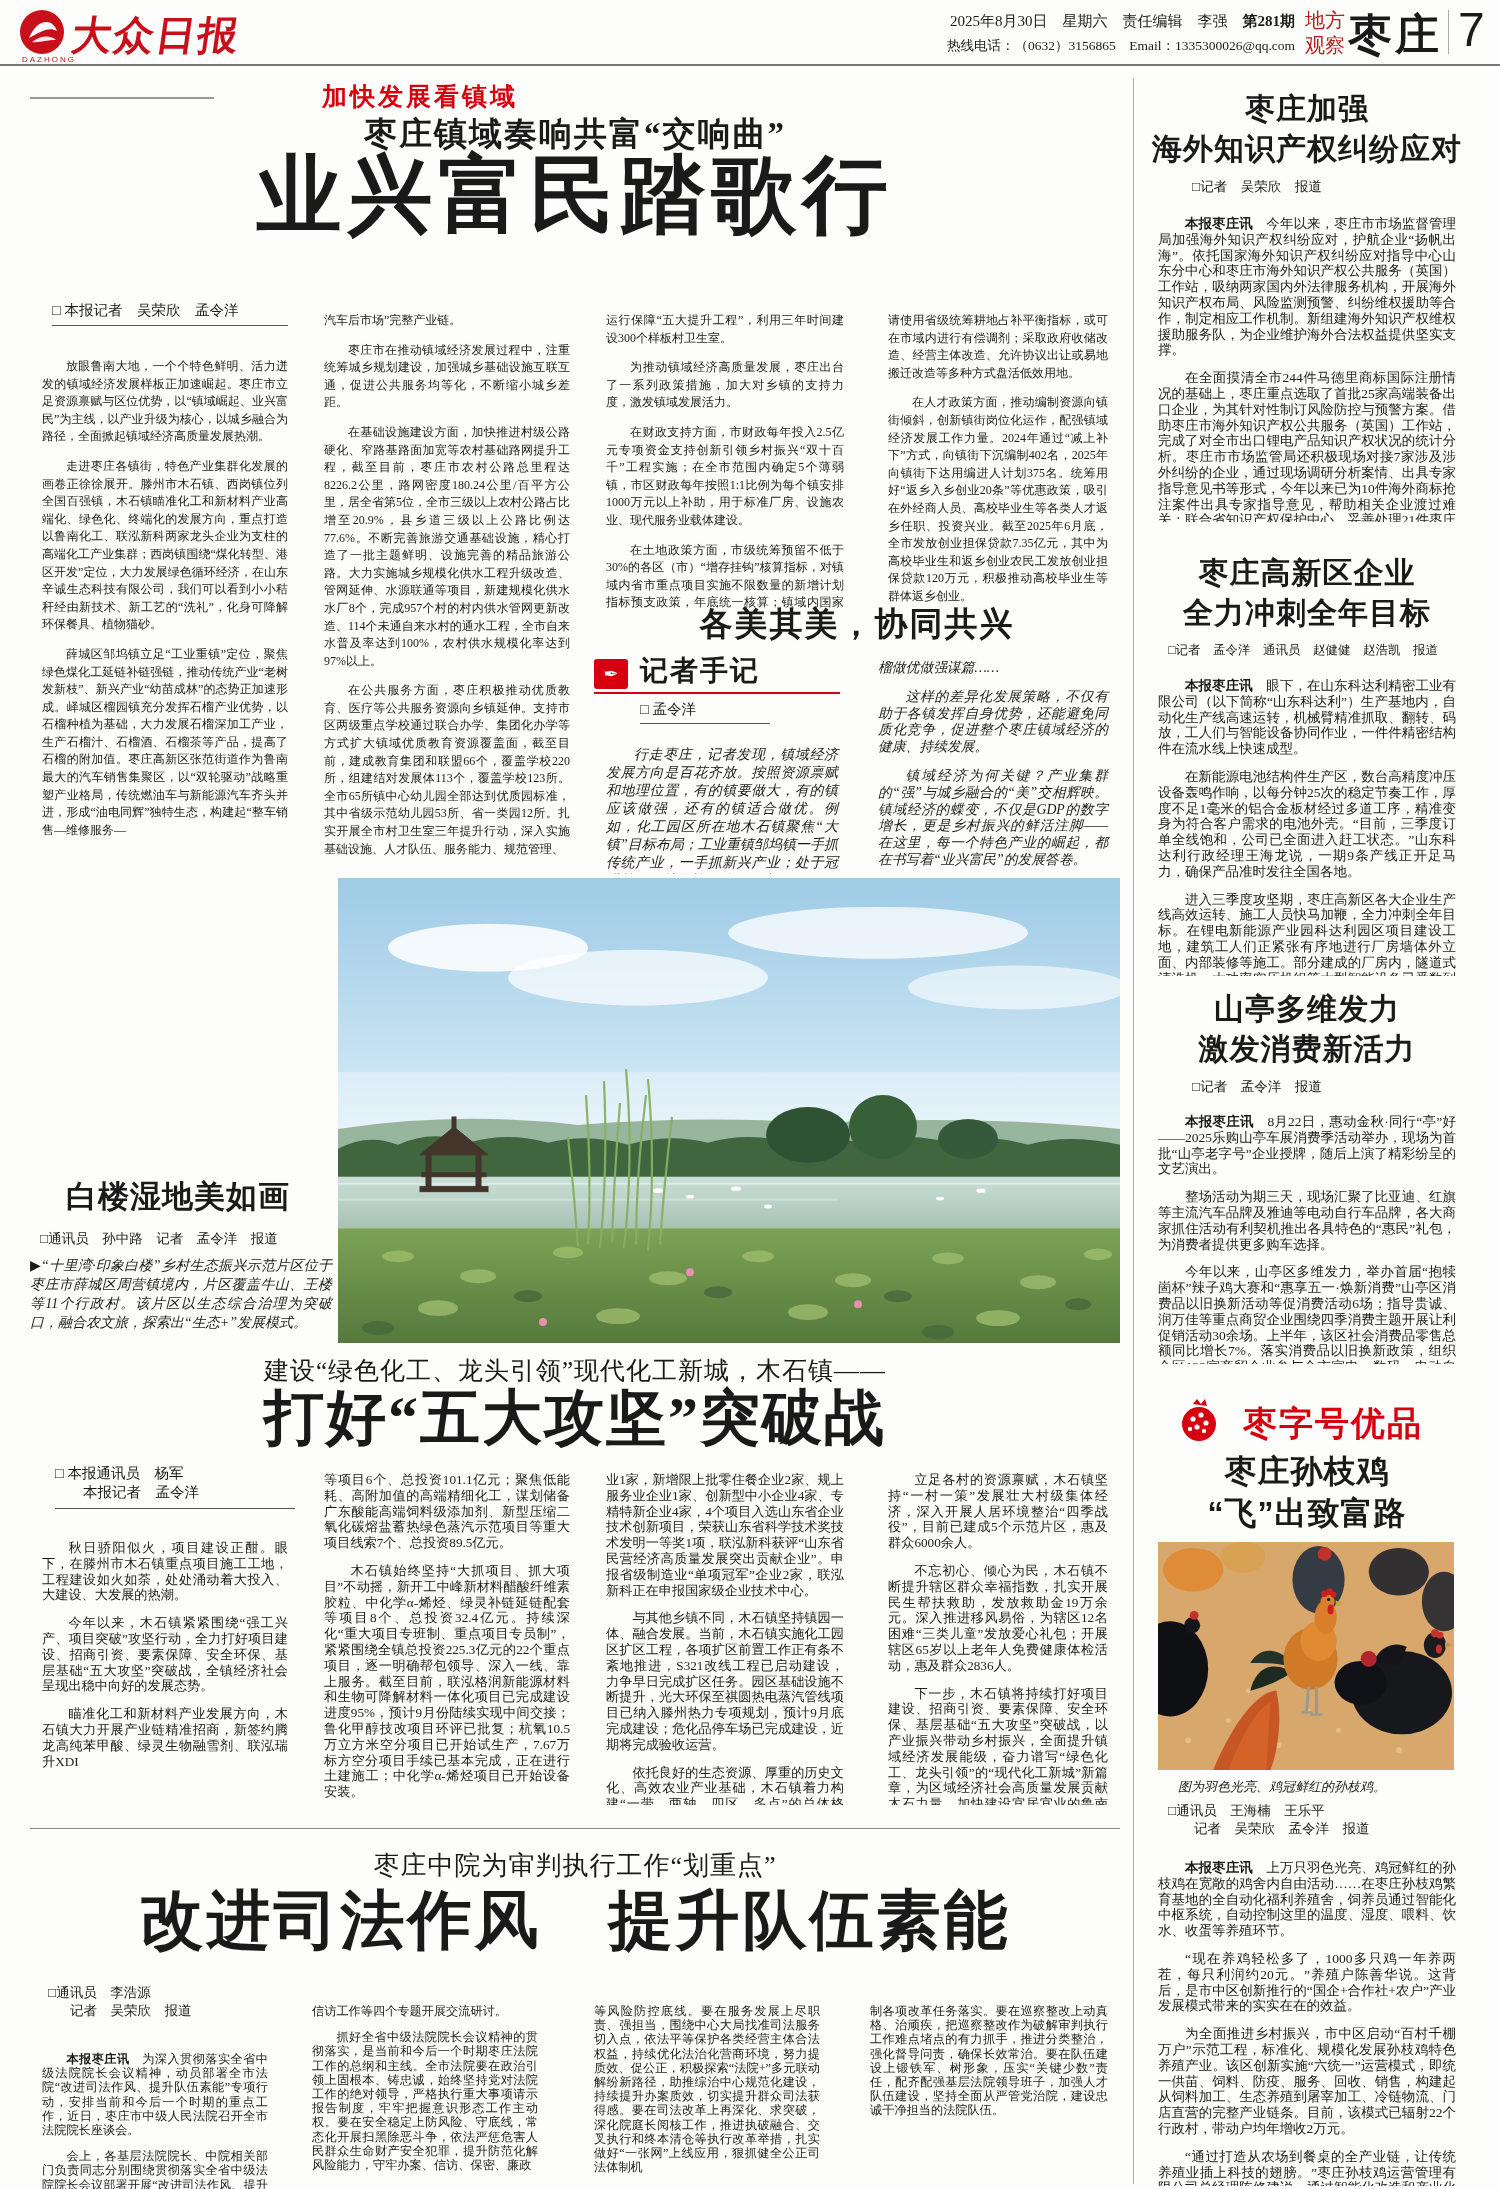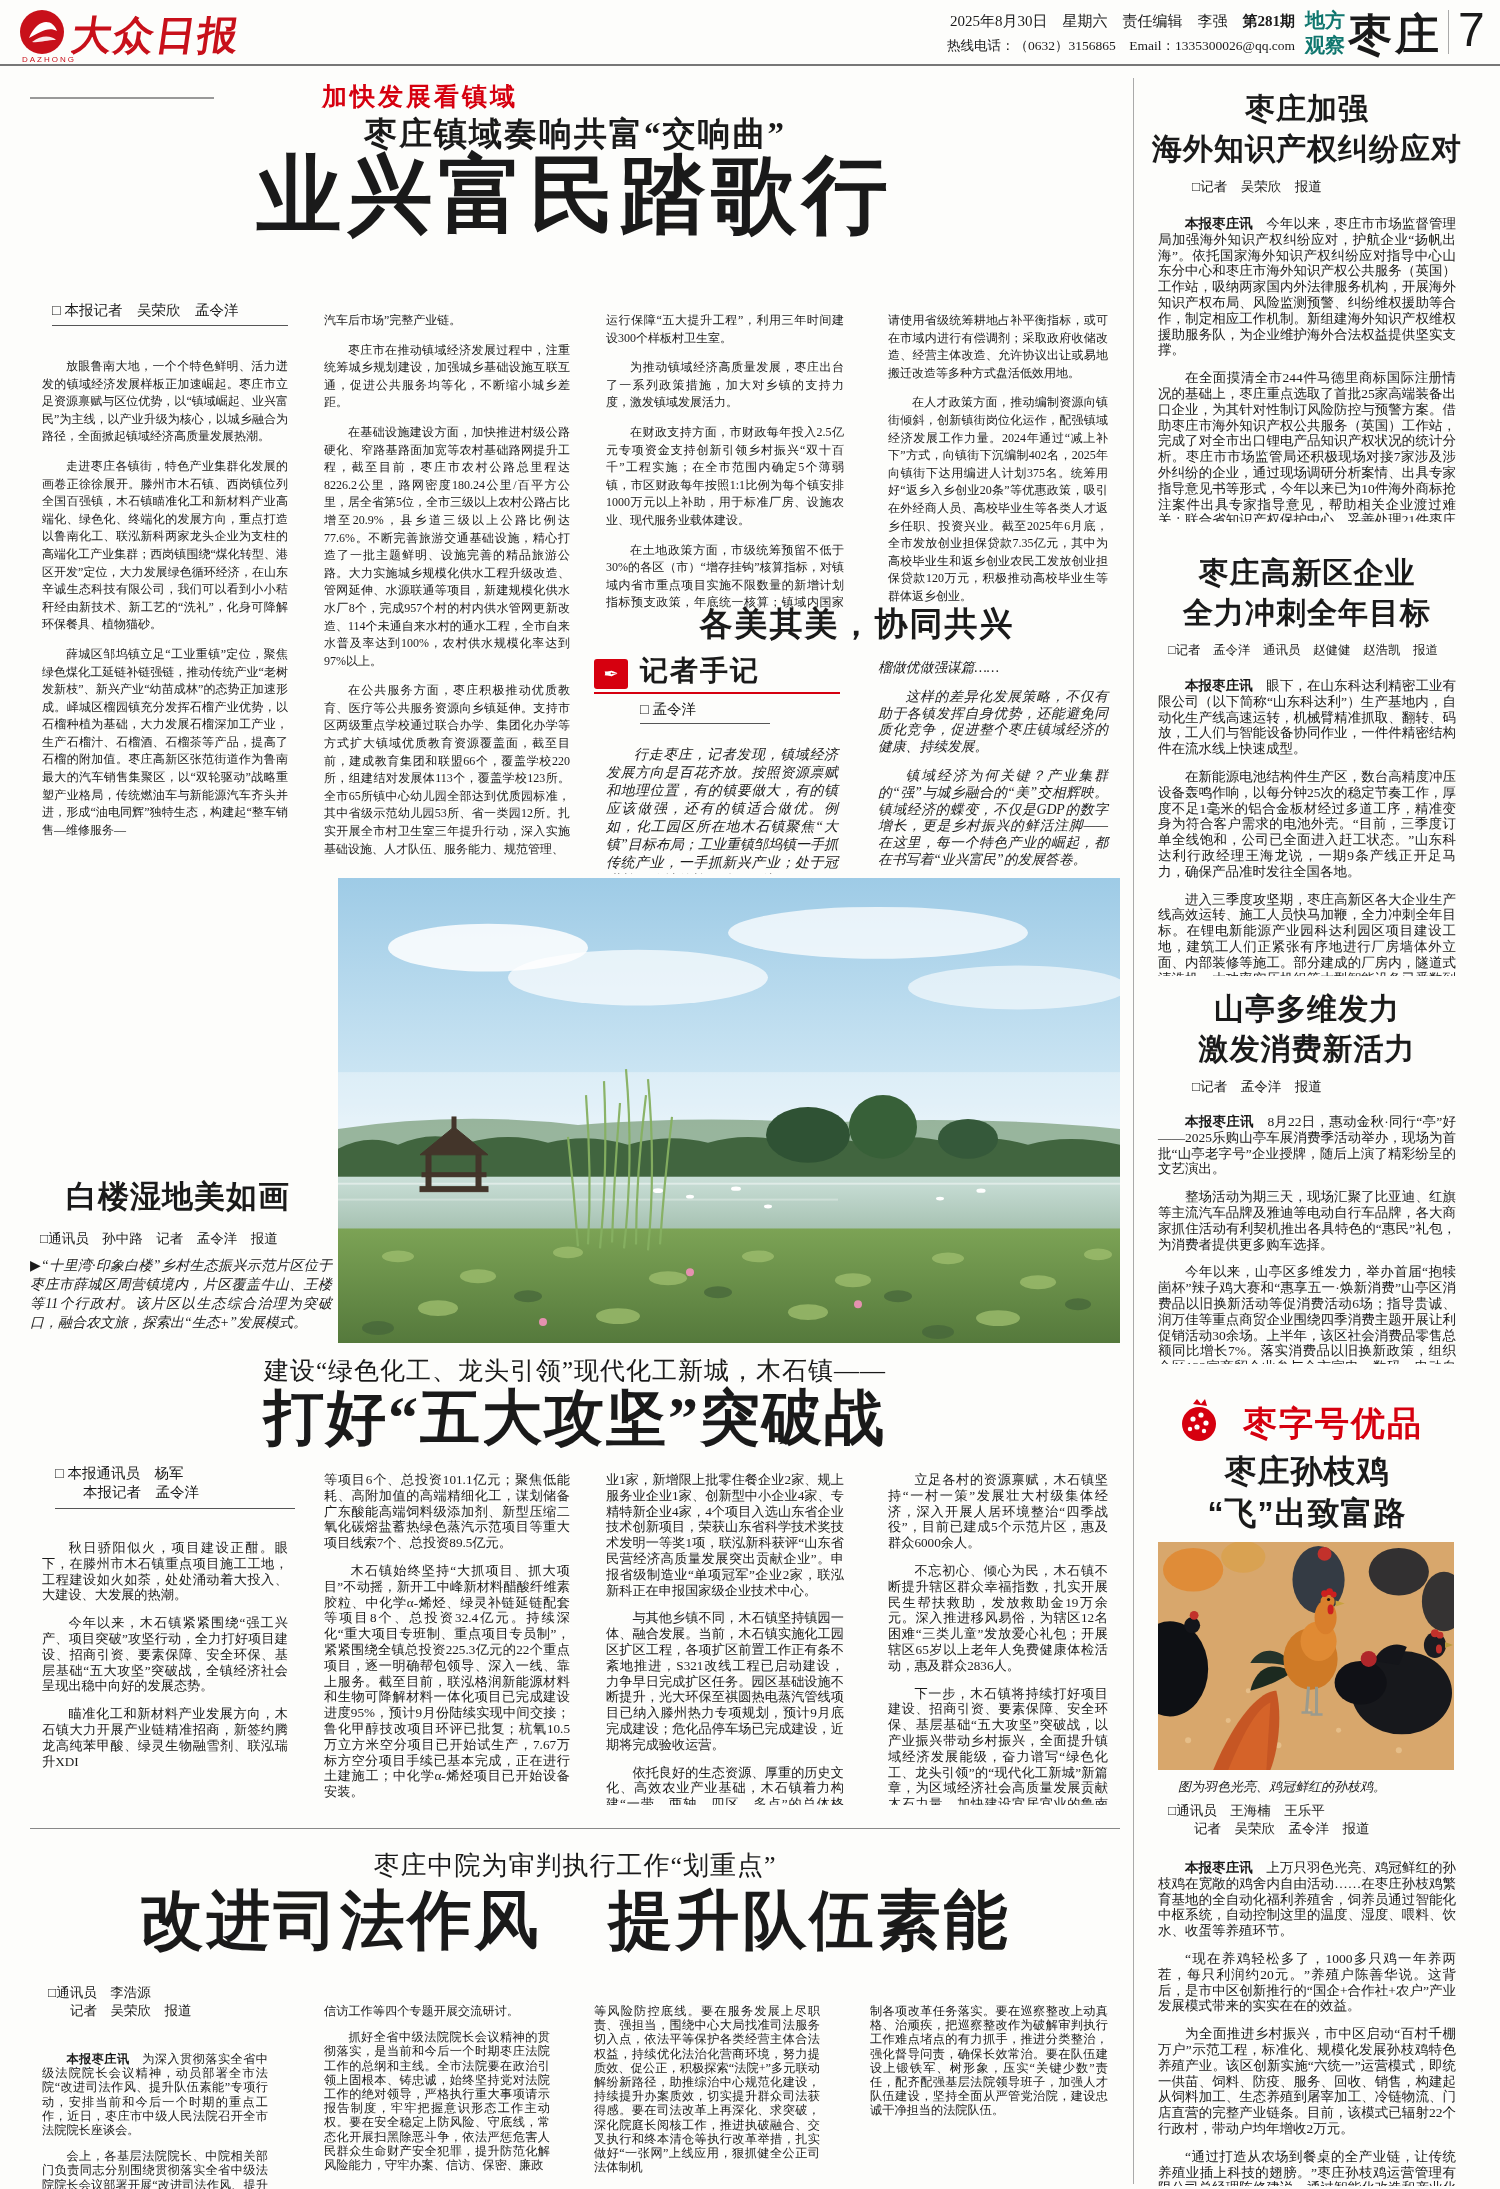--- a/index.html
+++ b/index.html
@@ -5,21 +5,21 @@
   html,body{margin:0;padding:0;background:#e9e9e6;}
   .page{position:relative;width:1500px;height:2189px;margin:0 auto;background:#fdfdfb;overflow:hidden;
         font-family:"Liberation Serif","DejaVu Serif",serif;color:#1a1a1a;}
   .abs{position:absolute;}
   
   .logo-title{font-size:40px;font-weight:900;color:#c8101a;transform:skewX(-8deg);letter-spacing:2px;
         font-family:"Liberation Serif",serif;}
   .logo-sub{font-size:8px;color:#c8101a;letter-spacing:2px;font-family:"Liberation Sans",sans-serif;}
   .hmeta{font-size:15px;text-align:right;white-space:nowrap;font-family:"Liberation Serif",serif;}
   .hmeta2{font-size:13.5px;text-align:right;white-space:nowrap;}
-  .sec-small{font-size:20px;color:#0f766e;font-family:"Liberation Sans",sans-serif;line-height:24px;font-weight:bold;}
+  .sec-small{font-size:20px;color:#b91c1c;font-family:"Liberation Sans",sans-serif;line-height:24px;}
   .edition{font-size:44px;font-weight:900;font-family:"Liberation Sans",sans-serif;letter-spacing:3px;}
   .pageno{font-size:48px;font-family:"Liberation Sans",sans-serif;}
   .rule{background:#777;}
   
   .kicker-red{font-size:25px;font-weight:900;color:#d6000f;text-align:center;font-family:"Liberation Sans",sans-serif;letter-spacing:3px;}
   .subtitle{font-size:33px;font-weight:600;text-align:center;letter-spacing:2px;}
   .megatitle{font-size:85px;font-weight:900;text-align:center;font-family:"Liberation Sans","DejaVu Sans",sans-serif;letter-spacing:6px;line-height:1;}
   .midtitle{font-size:60px;font-weight:900;text-align:center;font-family:"Liberation Serif",serif;letter-spacing:2px;line-height:1;}
   .midkicker{font-size:25px;text-align:center;letter-spacing:1px;}
   .bottitle{font-size:64px;font-weight:900;text-align:center;font-family:"Liberation Sans","DejaVu Sans",sans-serif;letter-spacing:3px;line-height:1;}
@@ -250,21 +250,21 @@
 
   <div class="abs" style="left:48px;top:1984px;width:220px;">
     <div class="sbyline">□通讯员　李浩源</div>
     <div class="sbyline" style="padding-left:22px;">记者　吴荣欣　报道</div>
   </div>
 
   <div class="abs col t-bot" style="left:30px;top:2040px;width:250px;height:149px;">
     <p><b class="prefix">本报枣庄讯</b>　<span>为深入贯彻落实全省中级法院院长会议精神，动员部署全市法院“改进司法作风、提升队伍素能”专项行动，安排当前和今后一个时期的重点工作，近日，枣庄市中级人民法院召开全市法院院长座谈会。</span></p>
     <div style="display:contents"><p>会上，各基层法院院长、中院相关部门负责同志分别围绕贯彻落实全省中级法院院长会议部署开展“改进司法作风、提升队伍素能”专项行动，提升审判执行质效、做好</p></div>
   </div>
-  <div class="abs col t-bot cont" style="left:312px;top:1992px;width:250px;height:197px;">
+  <div class="abs col t-bot cont" style="left:300px;top:1992px;width:250px;height:197px;">
       <p>信访工作等四个专题开展交流研讨。</p>
       <p>抓好全省中级法院院长会议精神的贯彻落实，是当前和今后一个时期枣庄法院工作的总纲和主线。全市法院要在政治引领上固根本、铸忠诚，始终坚持党对法院工作的绝对领导，严格执行重大事项请示报告制度，牢牢把握意识形态工作主动权。要在安全稳定上防风险、守底线，常态化开展扫黑除恶斗争，依法严惩危害人民群众生命财产安全犯罪，提升防范化解风险能力，守牢办案、信访、保密、廉政</p>
     </div>
   <div class="abs col t-bot cont" style="left:582px;top:1992px;width:250px;height:197px;">
       <p>等风险防控底线。要在服务发展上尽职责、强担当，围绕中心大局找准司法服务切入点，依法平等保护各类经营主体合法权益，持续优化法治化营商环境，努力提质效、促公正，积极探索“法院+”多元联动解纷新路径，助推综治中心规范化建设，持续提升办案质效，切实提升群众司法获得感。要在司法改革上再深化、求突破，深化院庭长阅核工作，推进执破融合、交叉执行和终本清仓等执行改革举措，扎实做好“一张网”上线应用，狠抓健全公正司法体制机</p>
     </div>
   <div class="abs col t-bot cont" style="left:858px;top:1992px;width:262px;height:197px;">
       <p>制各项改革任务落实。要在巡察整改上动真格、治顽疾，把巡察整改作为破解审判执行工作难点堵点的有力抓手，推进分类整治，强化督导问责，确保长效常治。要在队伍建设上锻铁军、树形象，压实“关键少数”责任，配齐配强基层法院领导班子，加强人才队伍建设，坚持全面从严管党治院，建设忠诚干净担当的法院队伍。</p>
     </div>
 

